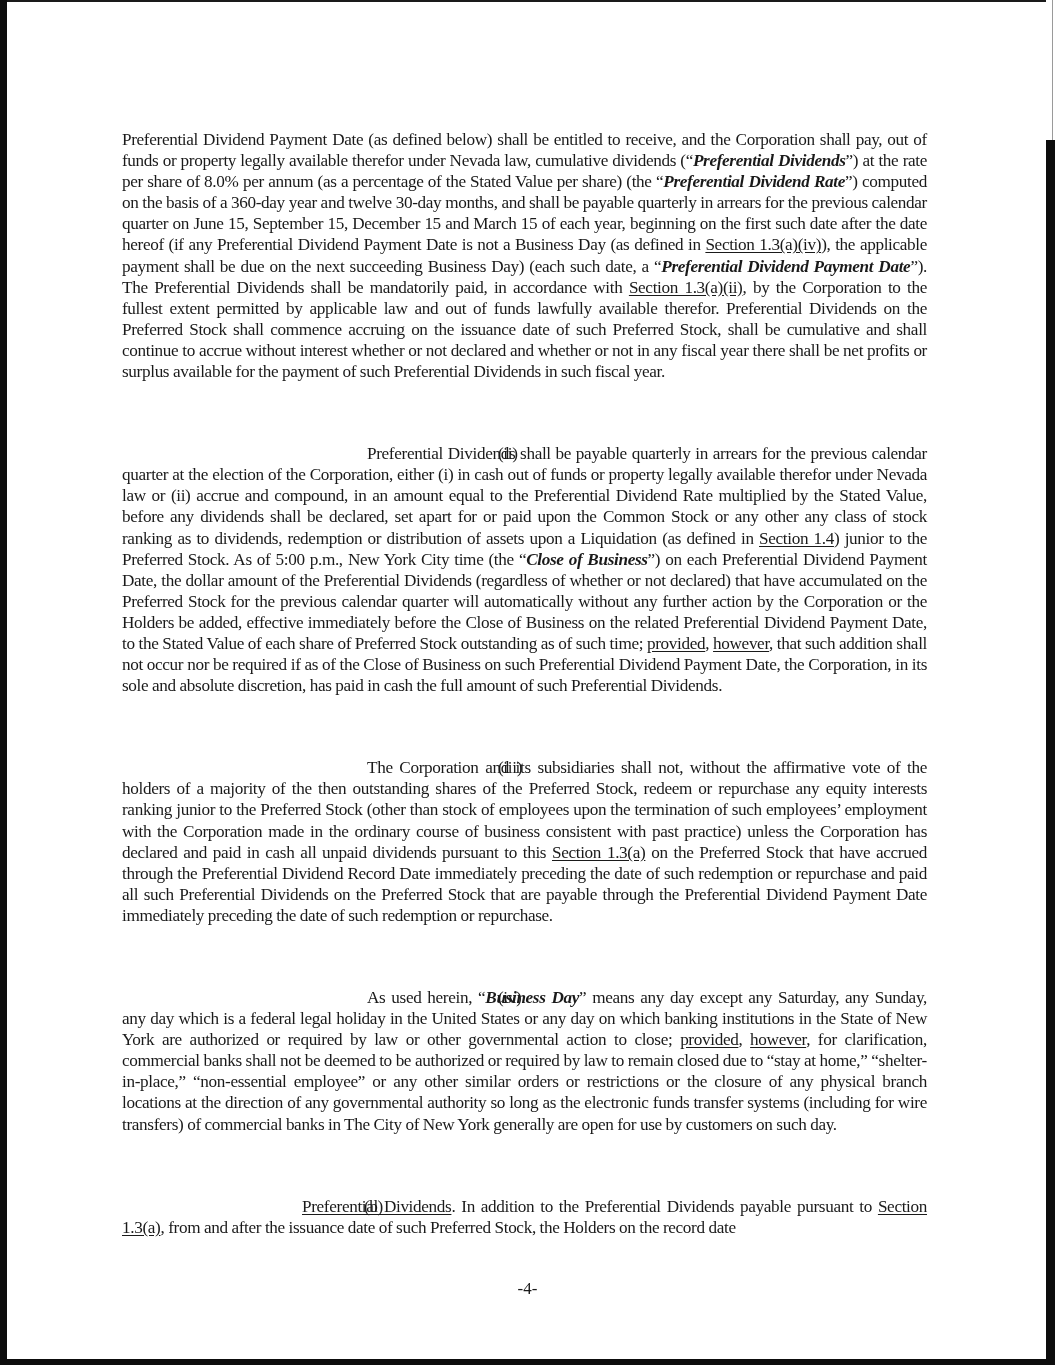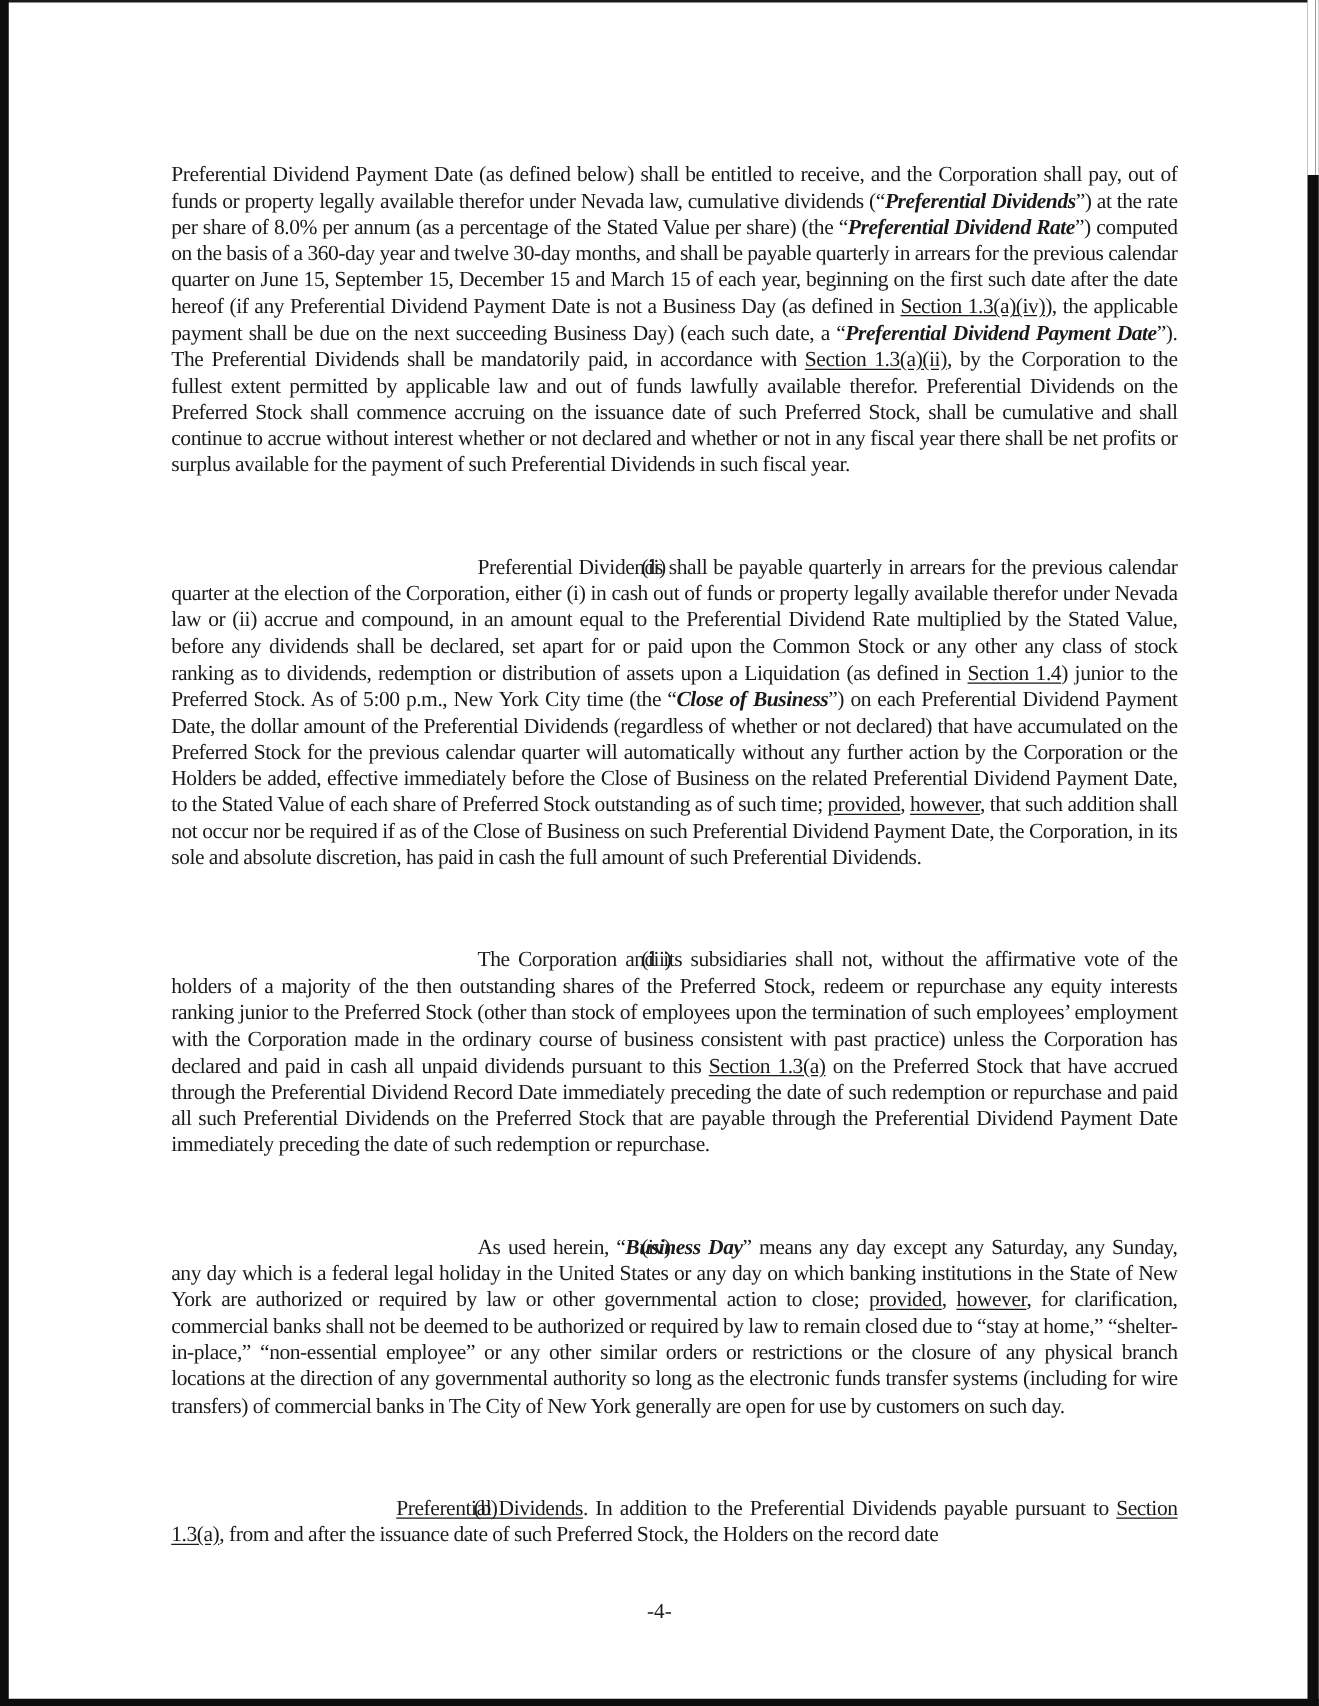--- a/index.html
+++ b/index.html
@@ -9,21 +9,21 @@
     font-family: "Liberation Serif", "DejaVu Serif", serif;
     color: #1a1a1a;
   }
   .scan-border-left { position: absolute; left: 0; top: 0; width: 7px; height: 1365px; background: #0d0d0d; }
   .scan-border-top { position: absolute; left: 0; top: 0; width: 1055px; height: 2px; background: #1a1a1a; }
   .scan-border-right { position: absolute; left: 1046px; top: 0; width: 9px; height: 1365px; background: #0d0d0d; }
   .scan-border-right-top { position: absolute; left: 1046px; top: 0; width: 9px; height: 140px; background: linear-gradient(to right, #ffffff 0 6px, #9a9a9a 6px 7px, #ffffff 7px); }
   .scan-border-bottom { position: absolute; left: 0; top: 1359px; width: 1055px; height: 6px; background: #0d0d0d; }
 
   .page {
-    position: absolute; left: 137px; top: 129px; width: 805px;
+    position: absolute; left: 122px; top: 129px; width: 805px;
   }
   .para {
     margin: 0; font-size: 17.2px; line-height: 21.1px;
     text-align: justify; letter-spacing: -0.35px; word-spacing: -0.2px;
   }
   .para + .para { margin-top: 21px; }
   .indent-sub { text-indent: 188px; }
   .indent-b { text-indent: 121px; }
   .marker { display: inline-block; margin-top: 40px; }
   .marker.sub { width: 57px; }

